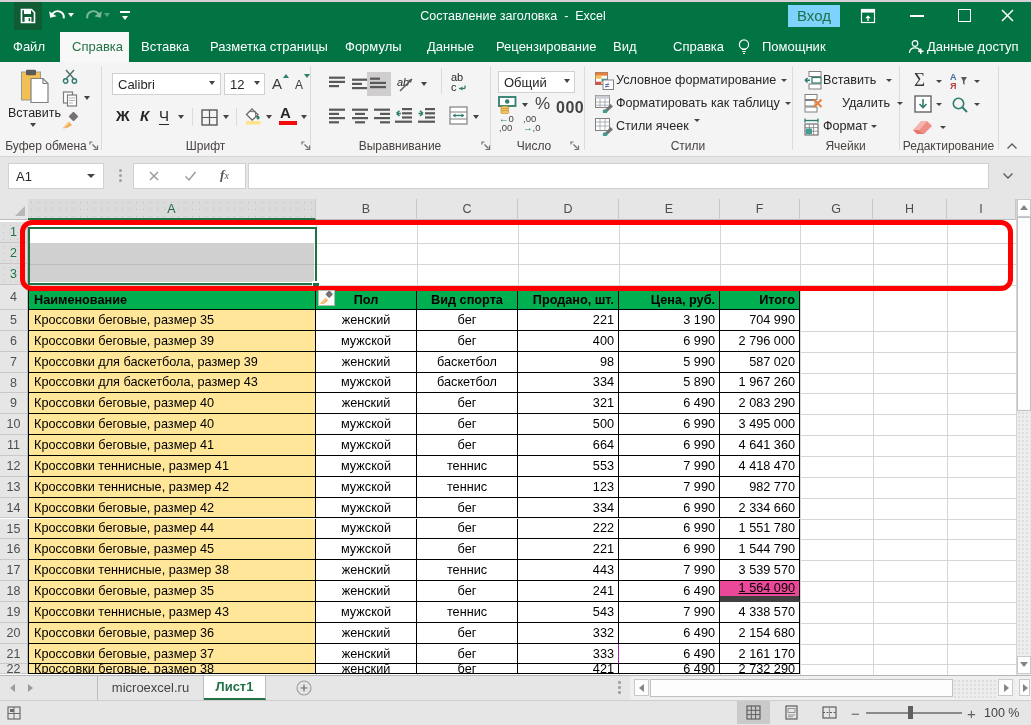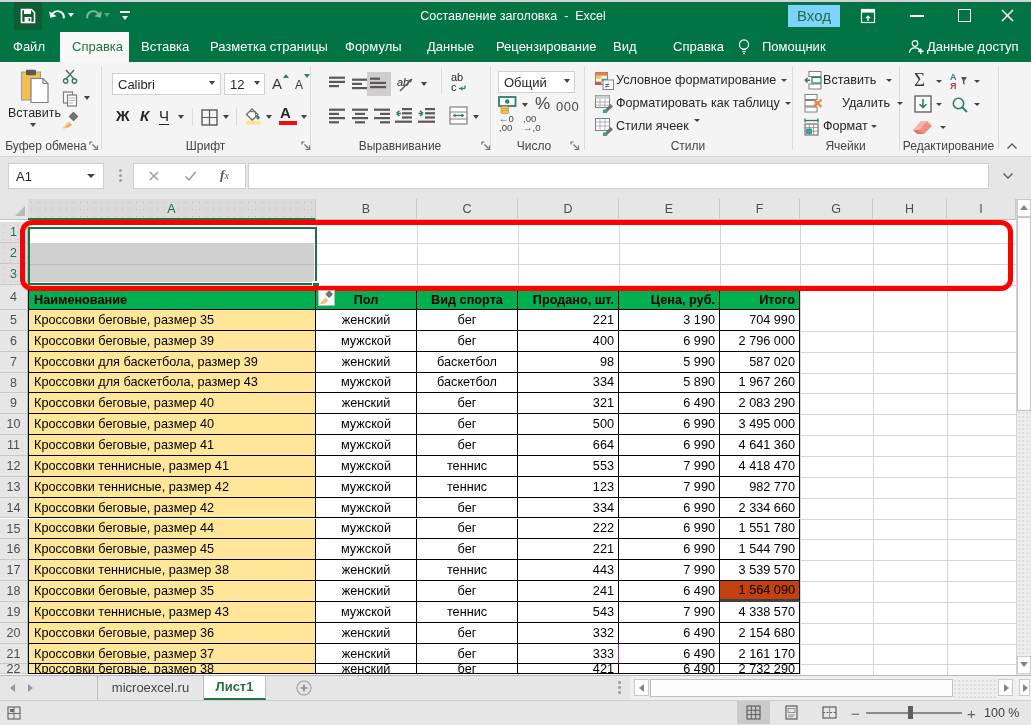--- a/index.html
+++ b/index.html
@@ -246,21 +246,21 @@
 <div class="ab" style="left:564px;top:79px;width:0;height:0;border-left:3.5px solid transparent;border-right:3.5px solid transparent;border-top:4px solid #444;"></div>
 <svg class="ab" style="left:498px;top:96px" width="20" height="18" viewBox="0 0 20 18">
     <rect x="1" y="1" width="16.5" height="9" fill="#fff" stroke="#2e7d6e" stroke-width="1.8"></rect>
     <circle cx="9.2" cy="5.5" r="2.2" fill="#2e7d6e"></circle>
     <ellipse cx="6.8" cy="11.8" rx="4.2" ry="1.7" fill="#f7c45e" stroke="#b8923d" stroke-width=".7"></ellipse>
     <ellipse cx="6.8" cy="14" rx="4.2" ry="1.7" fill="#f7c45e" stroke="#b8923d" stroke-width=".7"></ellipse>
     <ellipse cx="6.8" cy="16.2" rx="4.2" ry="1.7" fill="#f7c45e" stroke="#b8923d" stroke-width=".7"></ellipse>
   </svg>
 <div class="ab" style="left:522px;top:103px;width:0;height:0;border-left:3.5px solid transparent;border-right:3.5px solid transparent;border-top:4px solid #444;"></div>
 <div class="ab" style="left:535px;top:94px;font-size:17px;color:#444;">%</div>
-<div class="ab" style="left:556px;top:99px;font-size:13px;font-weight:normal;color:#444;letter-spacing:.5px;">000</div>
+<div class="ab" style="left:556px;top:99px;font-size:16px;font-weight:bold;color:#444;letter-spacing:.5px;">000</div>
 <div class="ab" style="left:499px;top:115px;font-size:9.5px;line-height:8.5px;color:#444;"><span style="color:#2e7d6e;">←</span>0<br>,00</div>
 <div class="ab" style="left:523px;top:115px;font-size:9.5px;line-height:8.5px;color:#444;">,00<br><span style="color:#2e7d6e;">→</span>,0</div>
 <svg class="ab" style="left:595px;top:72px" width="19" height="18" viewBox="0 0 19 18">
     <rect x="0.5" y="0.5" width="12" height="12" fill="#fff" stroke="#808080"></rect>
     <rect x="0.5" y="0.5" width="12" height="3.2" fill="#e8803c"></rect>
     <rect x="0.5" y="3.7" width="6" height="3" fill="#f2c052"></rect>
     <rect x="6.5" y="6.7" width="6" height="3" fill="#3f9e8f"></rect>
     <rect x="0.5" y="9.7" width="6" height="3" fill="#d4553f"></rect>
     <rect x="8" y="8" width="10.5" height="9.5" fill="#fff" stroke="#808080"></rect>
     <text x="10" y="15.6" font-size="8.5" fill="#2f5496">≠</text>
@@ -513,21 +513,21 @@
 <div class="ab cell ctr" style="left:316px;top:560.2px;width:101px;height:20.85px;background:#ffffff;border-right:1px solid #000;border-bottom:1px solid #000;color:#000;">женский</div>
 <div class="ab cell ctr" style="left:417px;top:560.2px;width:101px;height:20.85px;background:#ffffff;border-right:1px solid #000;border-bottom:1px solid #000;color:#000;">теннис</div>
 <div class="ab cell num" style="left:518px;top:560.2px;width:101px;height:20.85px;background:#ffffff;border-right:1px solid #000;border-bottom:1px solid #000;color:#000;">443</div>
 <div class="ab cell num" style="left:619px;top:560.2px;width:101px;height:20.85px;background:#ffffff;border-right:1px solid #000;border-bottom:1px solid #000;color:#000;">7 990</div>
 <div class="ab cell num" style="left:720px;top:560.2px;width:80px;height:20.85px;background:#ffffff;border-right:1px solid #000;border-bottom:1px solid #000;color:#000;">3 539 570</div>
 <div class="ab cell lft" style="left:28px;top:581.05px;width:288px;height:20.85px;background:#ffe699;border-left:1px solid #000;border-right:1px solid #000;border-bottom:1px solid #000;color:#000;">Кроссовки беговые, размер 35</div>
 <div class="ab cell ctr" style="left:316px;top:581.05px;width:101px;height:20.85px;background:#ffffff;border-right:1px solid #000;border-bottom:1px solid #000;color:#000;">женский</div>
 <div class="ab cell ctr" style="left:417px;top:581.05px;width:101px;height:20.85px;background:#ffffff;border-right:1px solid #000;border-bottom:1px solid #000;color:#000;">бег</div>
 <div class="ab cell num" style="left:518px;top:581.05px;width:101px;height:20.85px;background:#ffffff;border-right:1px solid #000;border-bottom:1px solid #000;color:#000;">241</div>
 <div class="ab cell num" style="left:619px;top:581.05px;width:101px;height:20.85px;background:#ffffff;border-right:1px solid #000;border-bottom:1px solid #000;color:#000;">6 490</div>
-<div class="ab cell num" style="left:720px;top:581.05px;width:80px;height:20.85px;background:#c2410c;border-right:1px solid #000;border-bottom:3px solid #404040;color:#000;">1 564 090</div>
+<div class="ab cell num" style="left:720px;top:581.05px;width:80px;height:20.85px;background:#ec4899;border-right:1px solid #000;border-bottom:6px solid #404040;color:#000;text-decoration:underline;">1 564 090</div>
 <div class="ab cell lft" style="left:28px;top:601.9000000000001px;width:288px;height:20.85px;background:#ffe699;border-left:1px solid #000;border-right:1px solid #000;border-bottom:1px solid #000;color:#000;">Кроссовки теннисные, размер 43</div>
 <div class="ab cell ctr" style="left:316px;top:601.9000000000001px;width:101px;height:20.85px;background:#ffffff;border-right:1px solid #000;border-bottom:1px solid #000;color:#000;">мужской</div>
 <div class="ab cell ctr" style="left:417px;top:601.9000000000001px;width:101px;height:20.85px;background:#ffffff;border-right:1px solid #000;border-bottom:1px solid #000;color:#000;">теннис</div>
 <div class="ab cell num" style="left:518px;top:601.9000000000001px;width:101px;height:20.85px;background:#ffffff;border-right:1px solid #000;border-bottom:1px solid #000;color:#000;">543</div>
 <div class="ab cell num" style="left:619px;top:601.9000000000001px;width:101px;height:20.85px;background:#ffffff;border-right:1px solid #000;border-bottom:1px solid #000;color:#000;">7 990</div>
 <div class="ab cell num" style="left:720px;top:601.9000000000001px;width:80px;height:20.85px;background:#ffffff;border-right:1px solid #000;border-bottom:1px solid #000;color:#000;">4 338 570</div>
 <div class="ab cell lft" style="left:28px;top:622.75px;width:288px;height:20.85px;background:#ffe699;border-left:1px solid #000;border-right:1px solid #000;border-bottom:1px solid #000;color:#000;">Кроссовки беговые, размер 36</div>
 <div class="ab cell ctr" style="left:316px;top:622.75px;width:101px;height:20.85px;background:#ffffff;border-right:1px solid #000;border-bottom:1px solid #000;color:#000;">женский</div>
 <div class="ab cell ctr" style="left:417px;top:622.75px;width:101px;height:20.85px;background:#ffffff;border-right:1px solid #000;border-bottom:1px solid #000;color:#000;">бег</div>
 <div class="ab cell num" style="left:518px;top:622.75px;width:101px;height:20.85px;background:#ffffff;border-right:1px solid #000;border-bottom:1px solid #000;color:#000;">332</div>

